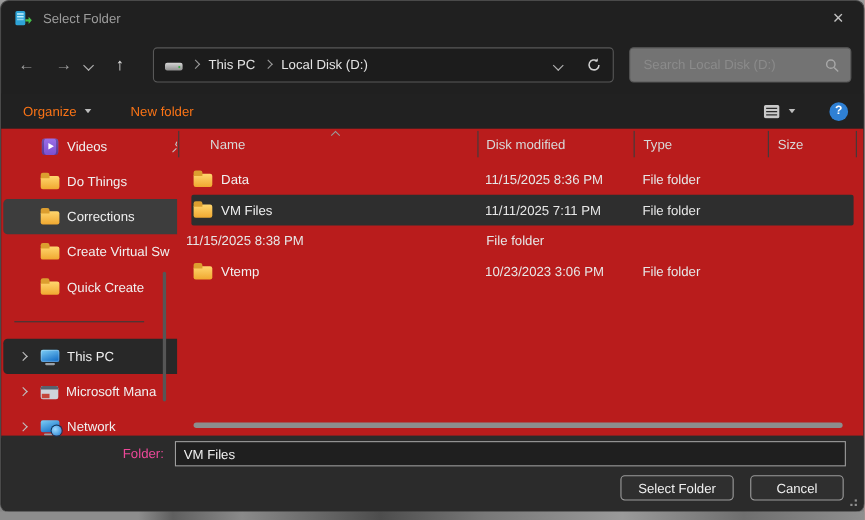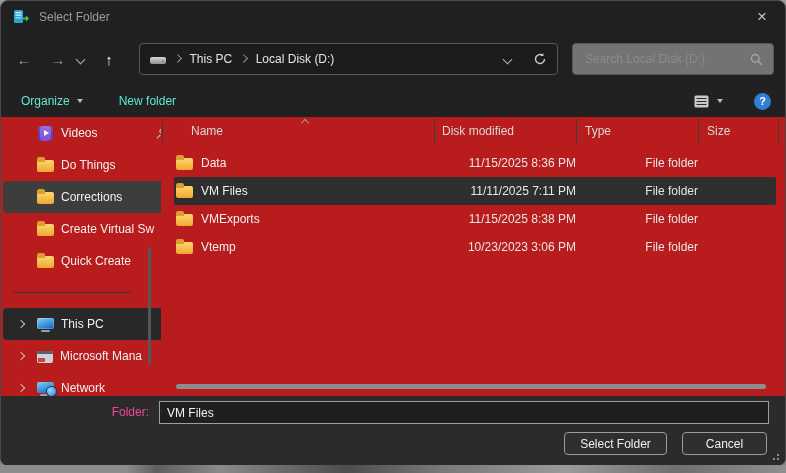--- a/index.html
+++ b/index.html
@@ -44,21 +44,21 @@
   .ab-chev{margin-right:4px;}
   .refresh-btn{margin-left:18px;margin-right:10px;display:flex;}
   .searchbox{position:absolute;left:571px;top:10px;width:202px;height:32px;box-sizing:border-box;
     background:#737373;border:1px solid #585858;border-radius:4px;}
   .searchbox input{position:absolute;left:0;top:0;width:100%;height:100%;box-sizing:border-box;background:transparent;border:none;outline:none;
     color:#d8d8d8;font-family:inherit;font-size:12px;padding:0 30px 0 12px;}
   .searchbox input::placeholder{color:#8b8b8b;opacity:1;}
   .search-icon{position:absolute;right:10px;top:9px;}
   
   .toolbar{position:absolute;left:0;top:84px;right:0;height:32px;display:flex;align-items:center;background:#212121;}
-  .tbtn{display:flex;align-items:center;gap:7px;color:#5eead4;font-size:12px;padding:4px 6px;border-radius:4px;justify-content:flex-end;}
+  .tbtn{display:flex;align-items:center;gap:7px;color:#f97316;font-size:12px;padding:4px 6px;border-radius:4px;justify-content:flex-end;}
   .tbtn.organize{margin-left:14px;}
   .tbtn.newfolder{margin-left:24px;}
   .tri{width:0;height:0;border-left:3.5px solid transparent;border-right:3.5px solid transparent;border-top:4px solid #bdbdbd;}
   .tb-right{margin-left:auto;display:flex;align-items:center;margin-right:14px;gap:10px;}
   .viewbtn{display:flex;align-items:center;gap:8px;padding:3px;}
   .helpbtn{width:17px;height:17px;border-radius:50%;background:var(--accent_help,#2f80d4);color:#fff;
     font-size:11px;font-weight:bold;display:flex;align-items:center;justify-content:center;margin-left:18px;}
   
   .content{position:absolute;left:0;top:116px;right:0;height:281px;background:#b91c1c;}
   
@@ -95,21 +95,21 @@
   .ic.drive-icon{width:16px;height:7px;margin:3px 0 0 10px;border-radius:2px;background:linear-gradient(#d6d6d6,#8f8f8f);}
   .ic.drive-icon::after{content:"";position:absolute;right:2px;top:2.5px;width:2px;height:2px;border-radius:50%;background:#3fae49;}
   
   .filepane{position:absolute;left:161px;top:0;width:625px;height:281px;}
   .headers{display:grid;grid-template-columns:272px 142px 122px 80px;height:24px;margin-top:2px;border-left:1px solid #3c3c3c;}
   .hcol{display:flex;align-items:center;color:#d8d8d8;border-right:1px solid #3c3c3c;white-space:nowrap;overflow:hidden;}
   .hcol.c0{padding-left:28px;}
   .hcol.c1{padding-left:7px;}
   .hcol.c2,.hcol.c3{padding-left:8px;}
   .sort-icon{position:absolute;left:140px;top:3px;width:5px;height:5px;color:#9a9a9a;}
-  .rows{margin-top:6px;text-align:right;}
+  .rows{margin-top:6px;}
   .frow{position:relative;display:grid;grid-template-columns:272px 142px 122px 80px;height:28px;align-items:center;color:#e6e6e6;}
   .frow.selected::before{content:"";position:absolute;left:12px;top:0;bottom:0;width:602px;background:var(--selection_row,#2e2e2e);border-radius:2px;}
   .cell-name{display:flex;align-items:center;gap:8px;padding-left:14px;color:#f1f1f1;position:relative;z-index:1;white-space:nowrap;}
   .cell-date{padding-left:7px;position:relative;z-index:1;white-space:nowrap;}
   .cell-type,.cell-size{padding-left:8px;position:relative;z-index:1;white-space:nowrap;}
   .h-scrollbar{position:absolute;left:14px;top:267px;width:590px;height:5px;border-radius:3px;background:var(--scrollbar,#8d8d8d);}
   
   .footer{position:absolute;left:0;bottom:0;right:0;height:69px;background:#2b2b2b;}
   .folder-label{position:absolute;left:0;top:404px;width:148px;text-align:right;color:#ec4899;}
   .folder-input{position:absolute;left:158px;top:400px;width:610px;height:23px;box-sizing:border-box;
@@ -277,24 +277,20 @@
           <div class="frow selected">
     <div class="cell-name">
       <span class="ic folder-icon"></span>
       <span class="nm">VM Files</span>
     </div>
     <div class="cell-date">11/11/2025 7:11 PM</div>
     <div class="cell-type">File folder</div>
     <div class="cell-size"></div>
   </div>
           <div class="frow">
-    <div class="cell-name">
-      <span class="ic folder-icon"></span>
-      <span class="nm">VMExports</span>
-    </div>
     <div class="cell-date">11/15/2025 8:38 PM</div>
     <div class="cell-type">File folder</div>
     <div class="cell-size"></div>
   </div>
           <div class="frow">
     <div class="cell-name">
       <span class="ic folder-icon"></span>
       <span class="nm">Vtemp</span>
     </div>
     <div class="cell-date">10/23/2023 3:06 PM</div>

